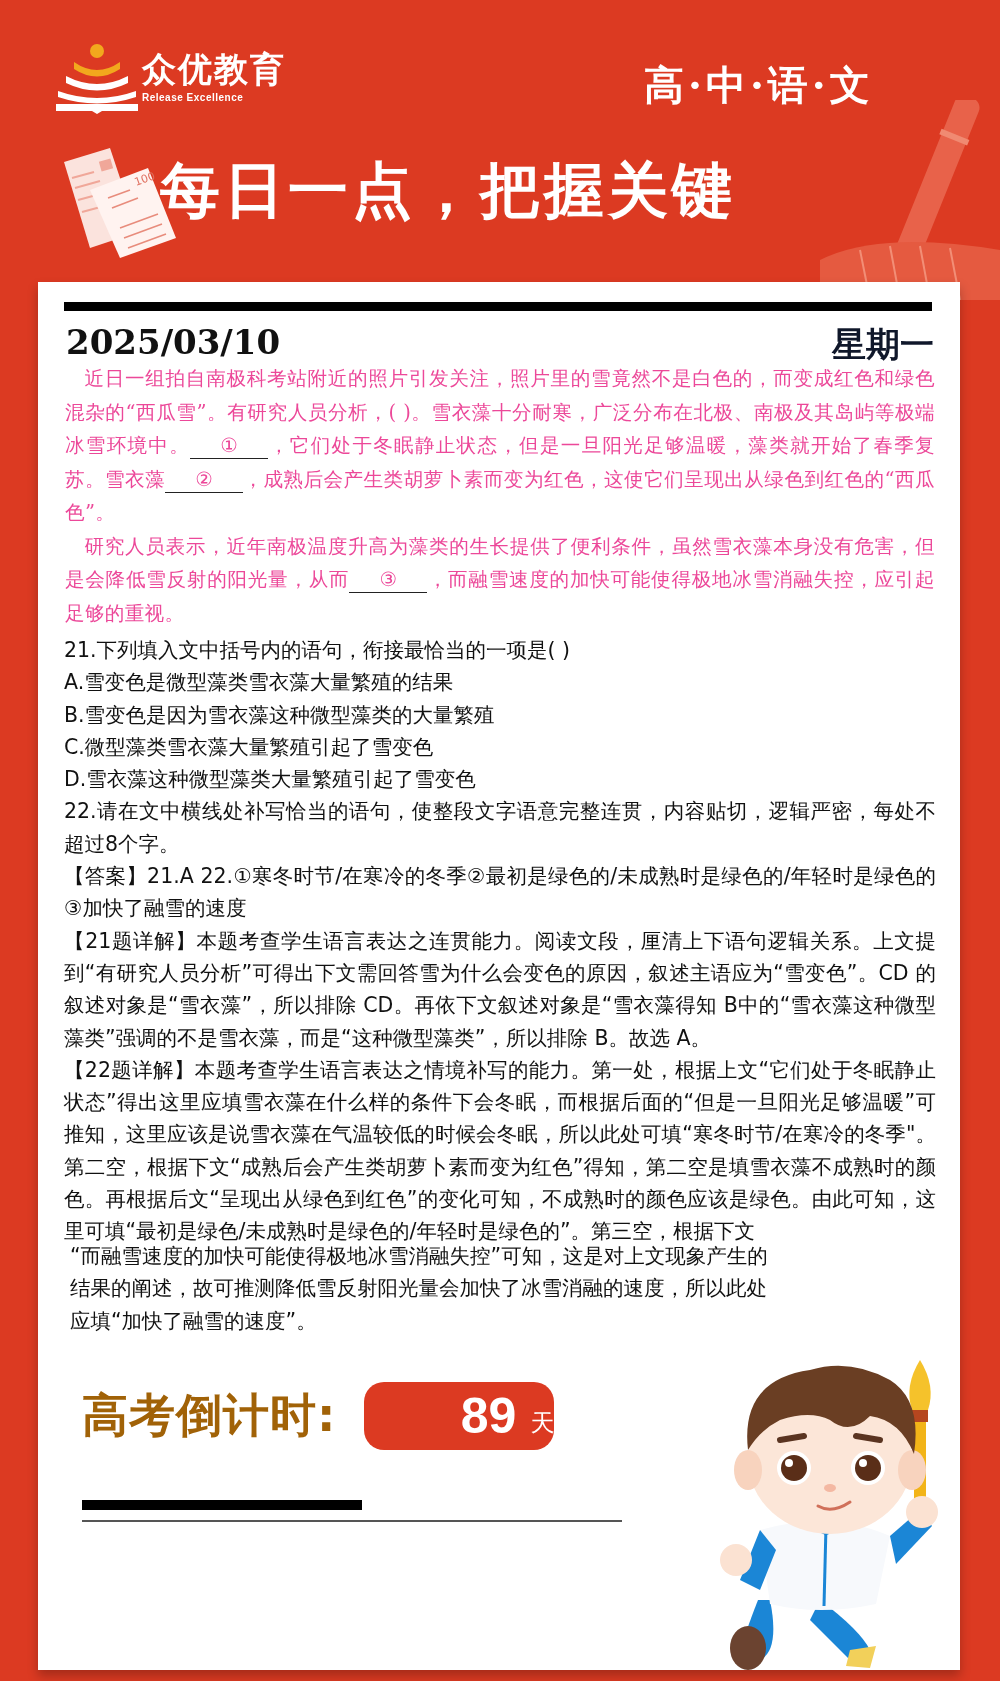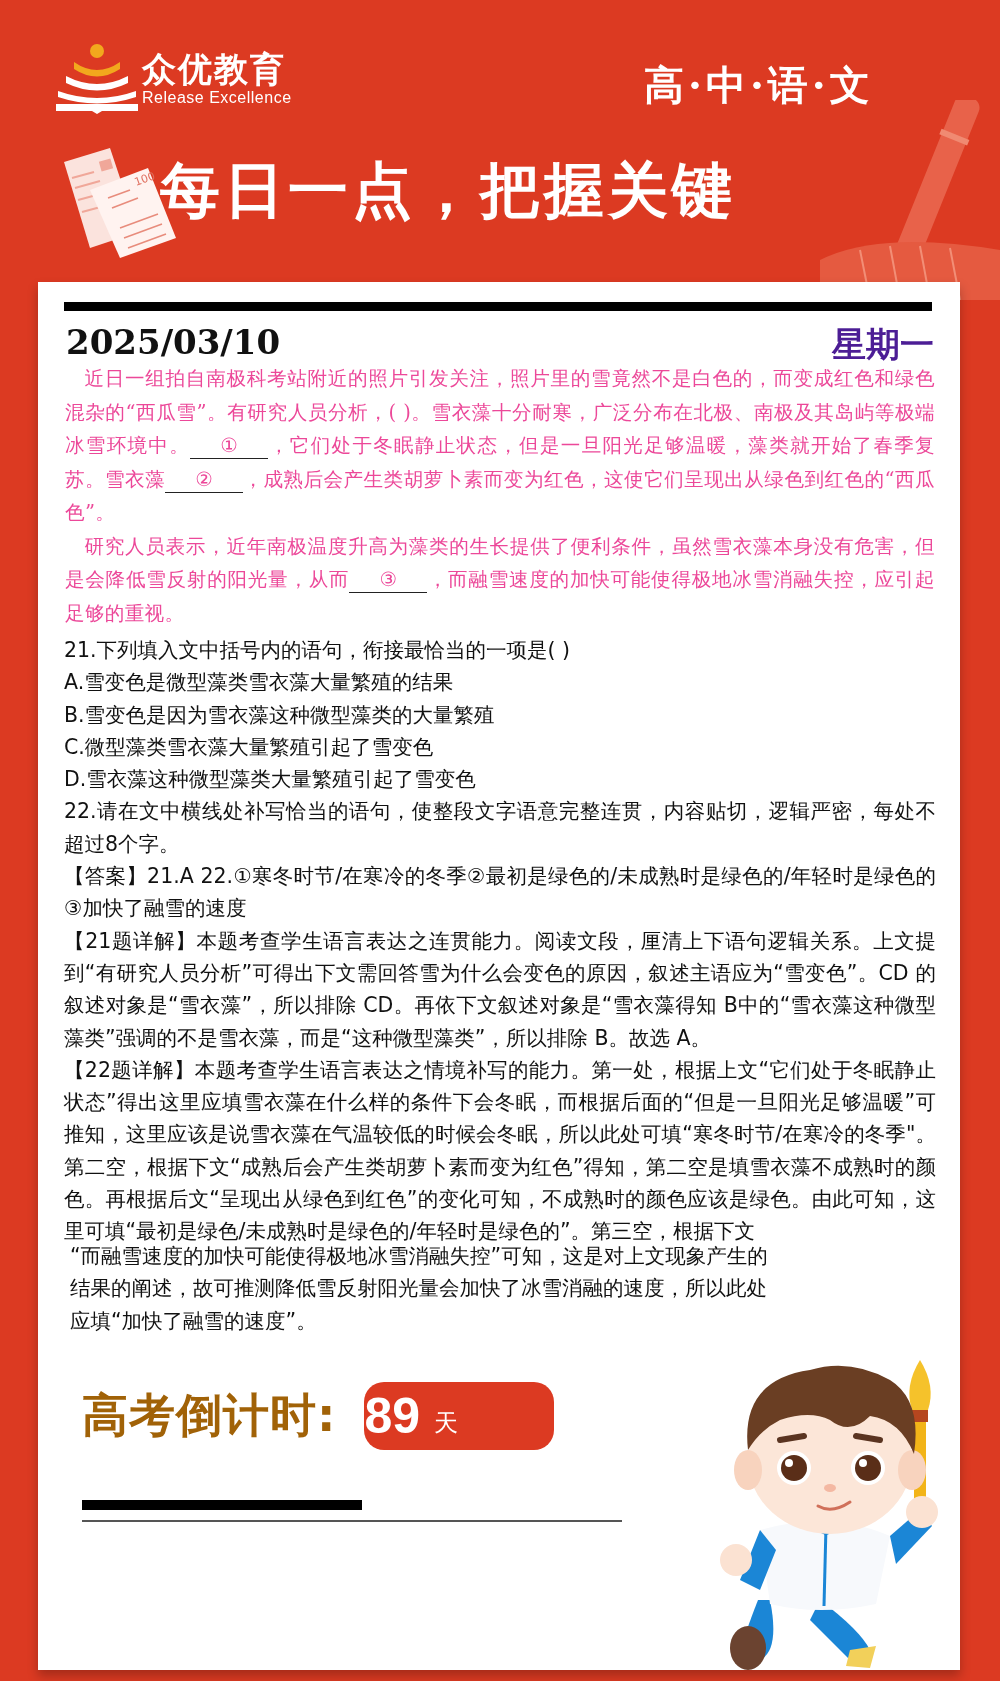--- a/index.html
+++ b/index.html
@@ -9,36 +9,36 @@
     position: relative;
     overflow: hidden;
     font-family: "DejaVu Sans", "Liberation Sans", sans-serif;
   }
   
   .header { position: absolute; left: 0; top: 0; width: 1000px; height: 262px; }
   .logo { position: absolute; left: 52px; top: 42px; display: flex; align-items: center; }
   .logo-mark { width: 90px; height: 72px; position: relative; }
   .logo-text { margin-left: 0; color: #fff; }
   .logo-cn { font-size: 34px; font-weight: bold; letter-spacing: 2px; line-height: 40px; font-family: "DejaVu Sans", sans-serif; }
-  .logo-en { font-size: 16px; font-weight: normal; line-height: 18px; font-family: "Liberation Sans", sans-serif; letter-spacing: 0.5px; }
+  .logo-en { font-size: 10px; font-weight: bold; line-height: 18px; font-family: "Liberation Sans", sans-serif; letter-spacing: 0.5px; }
   .subject { position: absolute; left: 644px; top: 58px; color: #fff; font-size: 40px; font-weight: bold; font-family: "DejaVu Serif", serif; letter-spacing: 4px; }
   .slogan { position: absolute; left: 160px; top: 148px; color: #fff; font-size: 60px; font-weight: bold; letter-spacing: 4px; line-height: 84px; font-family: "DejaVu Sans", sans-serif; }
   .papers { position: absolute; left: 60px; top: 148px; width: 120px; height: 110px; }
   .deco-brush { position: absolute; right: 0; top: 100px; width: 200px; height: 200px; }
 
   
   .card {
     position: absolute; left: 38px; top: 262px; width: 922px; height: 1388px;
     background: #fff;
     box-shadow: 0 6px 10px rgba(0,0,0,0.25);
     margin-top: 20px;
   }
   .topbar { position: absolute; left: 26px; top: 20px; width: 868px; height: 9px; background: #000; }
   .date { position: absolute; left: 28px; top: 40px; font-family: "DejaVu Serif", serif; font-weight: bold; font-size: 34px; color: #111; }
-  .weekday { position: absolute; right: 26px; top: 40px; font-family: "DejaVu Serif", serif; font-weight: bold; font-size: 34px; color: #4c1d95; }
+  .weekday { position: absolute; right: 26px; top: 40px; font-family: "DejaVu Serif", serif; font-weight: bold; font-size: 34px; color: #0f172a; }
 
   .passage {
     position: absolute; left: 27px; top: 80px; width: 870px;
     font-family: "DejaVu Serif", serif; font-size: 19.6px; line-height: 33.5px; color: #ec4899;
     letter-spacing: 0.3px;
   }
   .passage p { text-indent: 1em; text-align: justify; }
   .blank { display: inline-block; min-width: 78px; border-bottom: 1.5px solid #222; text-align: center; text-indent: 0; line-height: 24px; }
 
   .qa {
@@ -49,21 +49,21 @@
 
   .explain2 {
     position: absolute; left: 32px; top: 1084px; width: 700px;
     font-family: "DejaVu Sans", sans-serif; font-size: 20.5px; line-height: 32.3px; color: #111;
   }
 
   .countdown { position: absolute; left: 44px; top: 1100px; display: flex; align-items: center; }
   .cd-label { font-size: 46px; font-weight: bold; color: #a16207; letter-spacing: 1px; }
   .cd-badge {
     margin-left: 28px; width: 190px; height: 68px; background: #DC3A22; border-radius: 20px;
-    display: flex; align-items: center; justify-content: flex-start; color: #fff;
+    display: flex; align-items: center; justify-content: flex-end; color: #fff;
   }
   .cd-num { font-size: 50px; font-weight: bold; font-family: "Liberation Sans", sans-serif; }
   .cd-unit { font-size: 24px; margin-left: 14px; margin-top: 14px; font-family: "DejaVu Serif", serif; }
   .rule-thick { position: absolute; left: 44px; top: 1218px; width: 280px; height: 10px; background: #000; }
   .rule-thin { position: absolute; left: 44px; top: 1238px; width: 540px; height: 2px; background: #555; }
 
   .mascot { position: absolute; left: 700px; top: 1350px; width: 260px; height: 320px; }
 </style>
 </head>
 <body>

